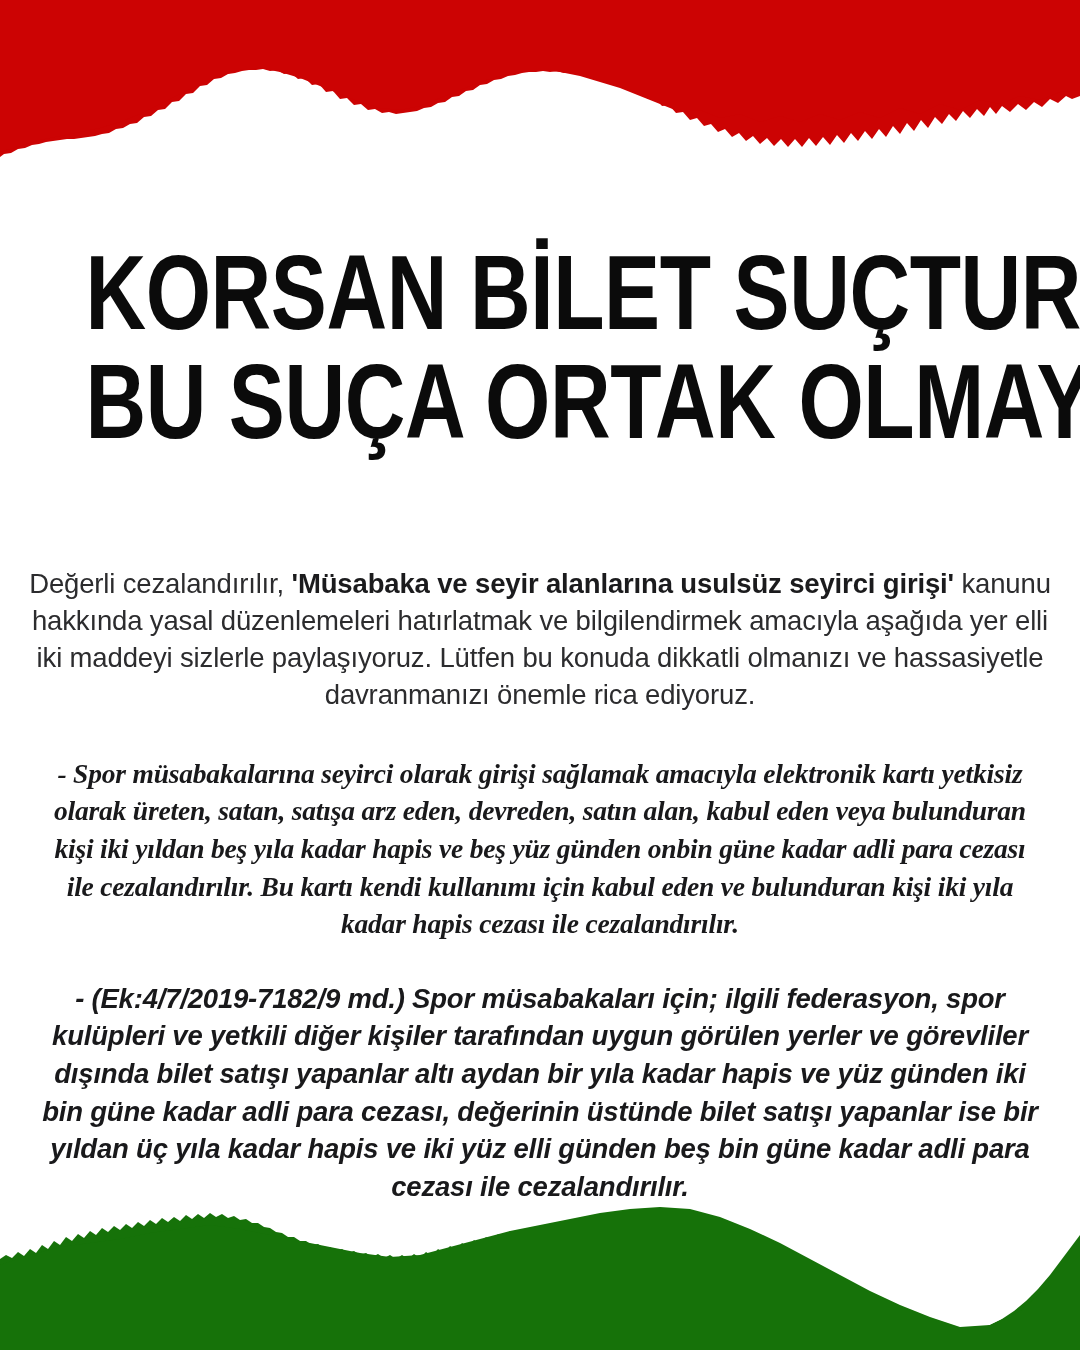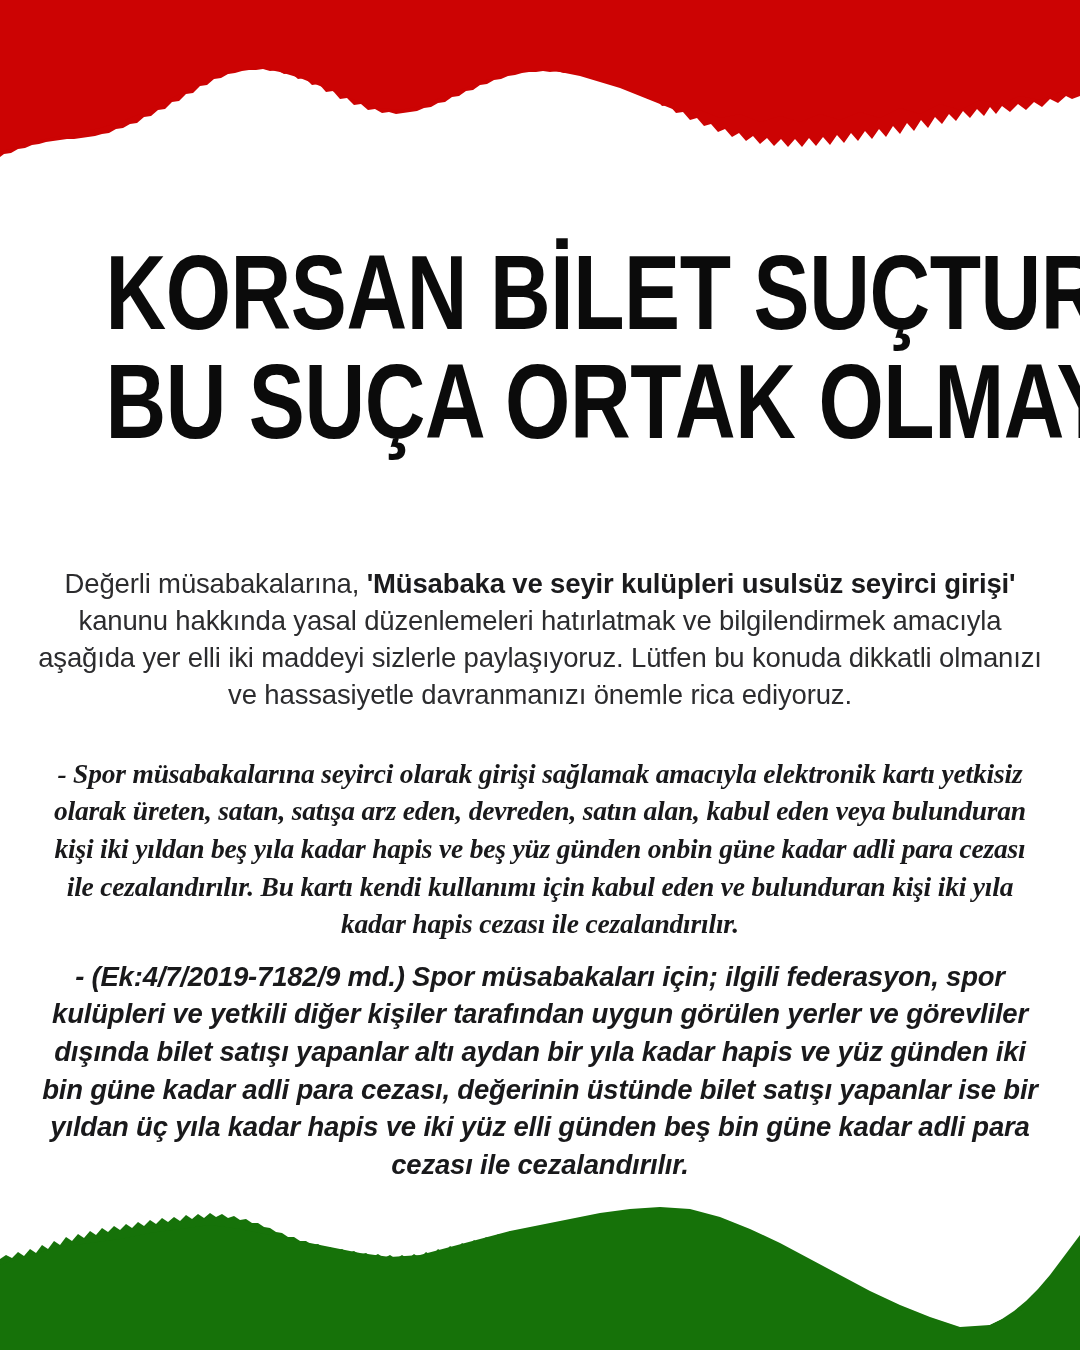--- a/index.html
+++ b/index.html
@@ -36,21 +36,20 @@
   .torn-top  { top: 0;    height: 175px; }
   .torn-bot  { bottom: 0; height: 165px; }
 
   
   .title-block {
     position: absolute;
     left: 0;
     top: 243px;
     width: 854px;
     text-align: center;
-    padding-left: 20px;
   }
   .title-line {
     display: block;
     color: #0b0b0b;
     font-family: "Liberation Sans Narrow", "Liberation Sans", sans-serif;
     font-weight: 700;
     font-stretch: condensed;
     letter-spacing: -0.5px;
     line-height: 0.96;
     white-space: nowrap;
@@ -81,21 +80,21 @@
     text-align: center;
     color: #19191b;
     font-family: "Liberation Sans Narrow", "Liberation Sans", sans-serif;
     font-style: italic;
     font-weight: 700;
     font-size: 27.5px;
     line-height: 1.37;
     letter-spacing: -0.2px;
   }
   .clause-1 { top: 727px; font-family: Liberation Serif, serif; }
-  .clause-2 { top: 930px; left: 40px; width: 1000px; }
+  .clause-2 { top: 952px; left: 40px; width: 1000px; }
 </style>
 </head>
 <body>
 
 <div class="poster">
 
   <div class="torn torn-top">
     <svg viewBox="0 0 1080 175" preserveAspectRatio="none" xmlns="http://www.w3.org/2000/svg" aria-hidden="true">
       <path fill="#cc0303" d="M0,0 H1080 V96 L1072,99 1066,96 1058,103 1050,99 1042,107 1034,102 1026,110 1018,104
         1010,112 1002,106 996,114 990,107 984,116 977,109 970,118 963,111 956,121 949,114 942,124 935,117
@@ -117,21 +116,21 @@
         140,114 120,122 100,128 80,132 60,136 40,140 20,146 0,152 Z"></path>
     </svg>
   </div>
 
   <div class="title-block">
     <span class="title-line title-line-1">KORSAN BİLET SUÇTUR</span>
     <span class="title-line title-line-2">BU SUÇA ORTAK OLMAYIN</span>
   </div>
 
   <p class="intro">
-    <span>Değerli müsabakalarına, </span><b>'Müsabaka ve seyir kulüpleri usulsüz seyirci girişi'</b><span> kanunu hakkında yasal düzenlemeleri hatırlatmak ve bilgilendirmek amacıyla aşağıda yer elli iki maddeyi sizlerle paylaşıyoruz. Lütfen bu konuda dikkatli olmanızı ve hassasiyetle davranmanızı önemle rica ediyoruz.</span>
+    <span>Değerli cezalandırılır, </span><b>'Müsabaka ve seyir alanlarına usulsüz seyirci girişi'</b><span> kanunu hakkında yasal düzenlemeleri hatırlatmak ve bilgilendirmek amacıyla aşağıda yer elli iki maddeyi sizlerle paylaşıyoruz. Lütfen bu konuda dikkatli olmanızı ve hassasiyetle davranmanızı önemle rica ediyoruz.</span>
   </p>
 
   <p class="clause clause-1">- Spor müsabakalarına seyirci olarak girişi sağlamak amacıyla elektronik kartı yetkisiz olarak üreten, satan, satışa arz eden, devreden, satın alan, kabul eden veya bulunduran kişi iki yıldan beş yıla kadar hapis ve beş yüz günden onbin güne kadar adli para cezası ile cezalandırılır. Bu kartı kendi kullanımı için kabul eden ve bulunduran kişi iki yıla kadar hapis cezası ile cezalandırılır.</p>
 
   <p class="clause clause-2">- (Ek:4/7/2019-7182/9 md.) Spor müsabakaları için; ilgili federasyon, spor kulüpleri ve yetkili diğer kişiler tarafından uygun görülen yerler ve görevliler dışında bilet satışı yapanlar altı aydan bir yıla kadar hapis ve yüz günden iki bin güne kadar adli para cezası, değerinin üstünde bilet satışı yapanlar ise bir yıldan üç yıla kadar hapis ve iki yüz elli günden beş bin güne kadar adli para cezası ile cezalandırılır.</p>
 
   <div class="torn torn-bot">
     <svg viewBox="0 0 1080 165" preserveAspectRatio="none" xmlns="http://www.w3.org/2000/svg" aria-hidden="true">
       <path fill="#167209" d="M0,165 V74 L6,70 12,73 18,67 24,71 30,64 36,68 42,60 48,64 54,56 60,60 66,52
         72,56 78,49 84,53 90,46 96,50 102,43 108,47 114,41 120,45 126,39 132,43 138,37 144,41 150,35

